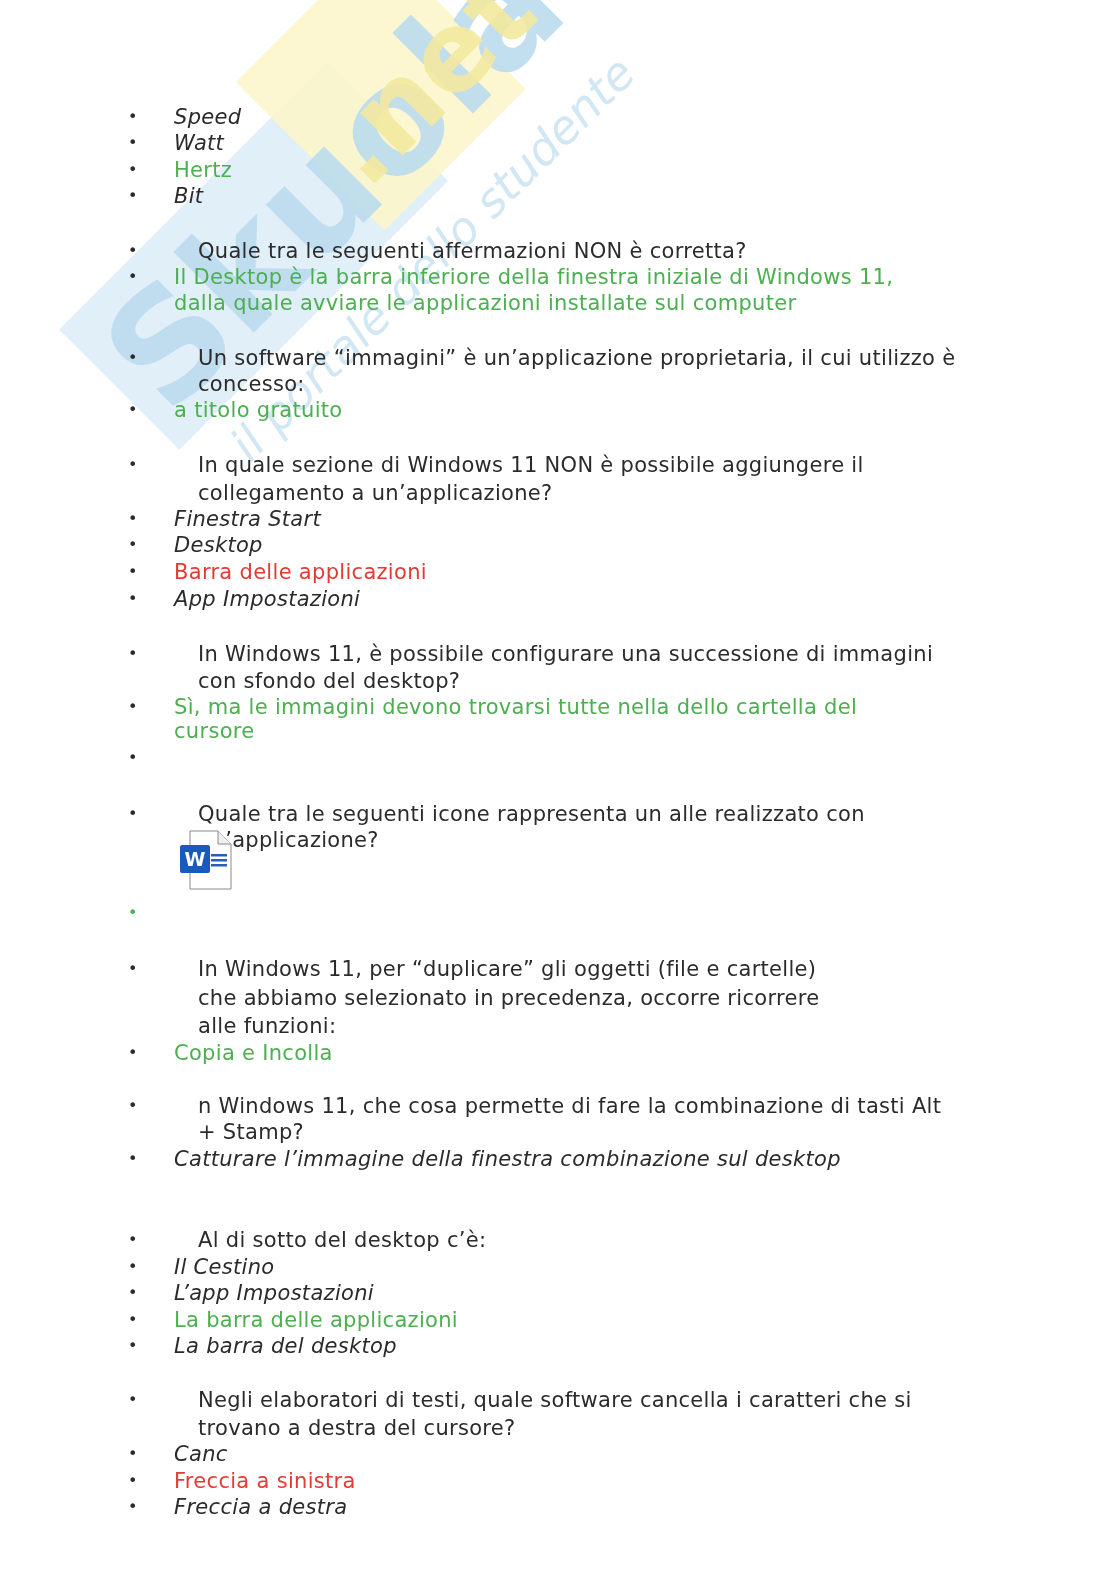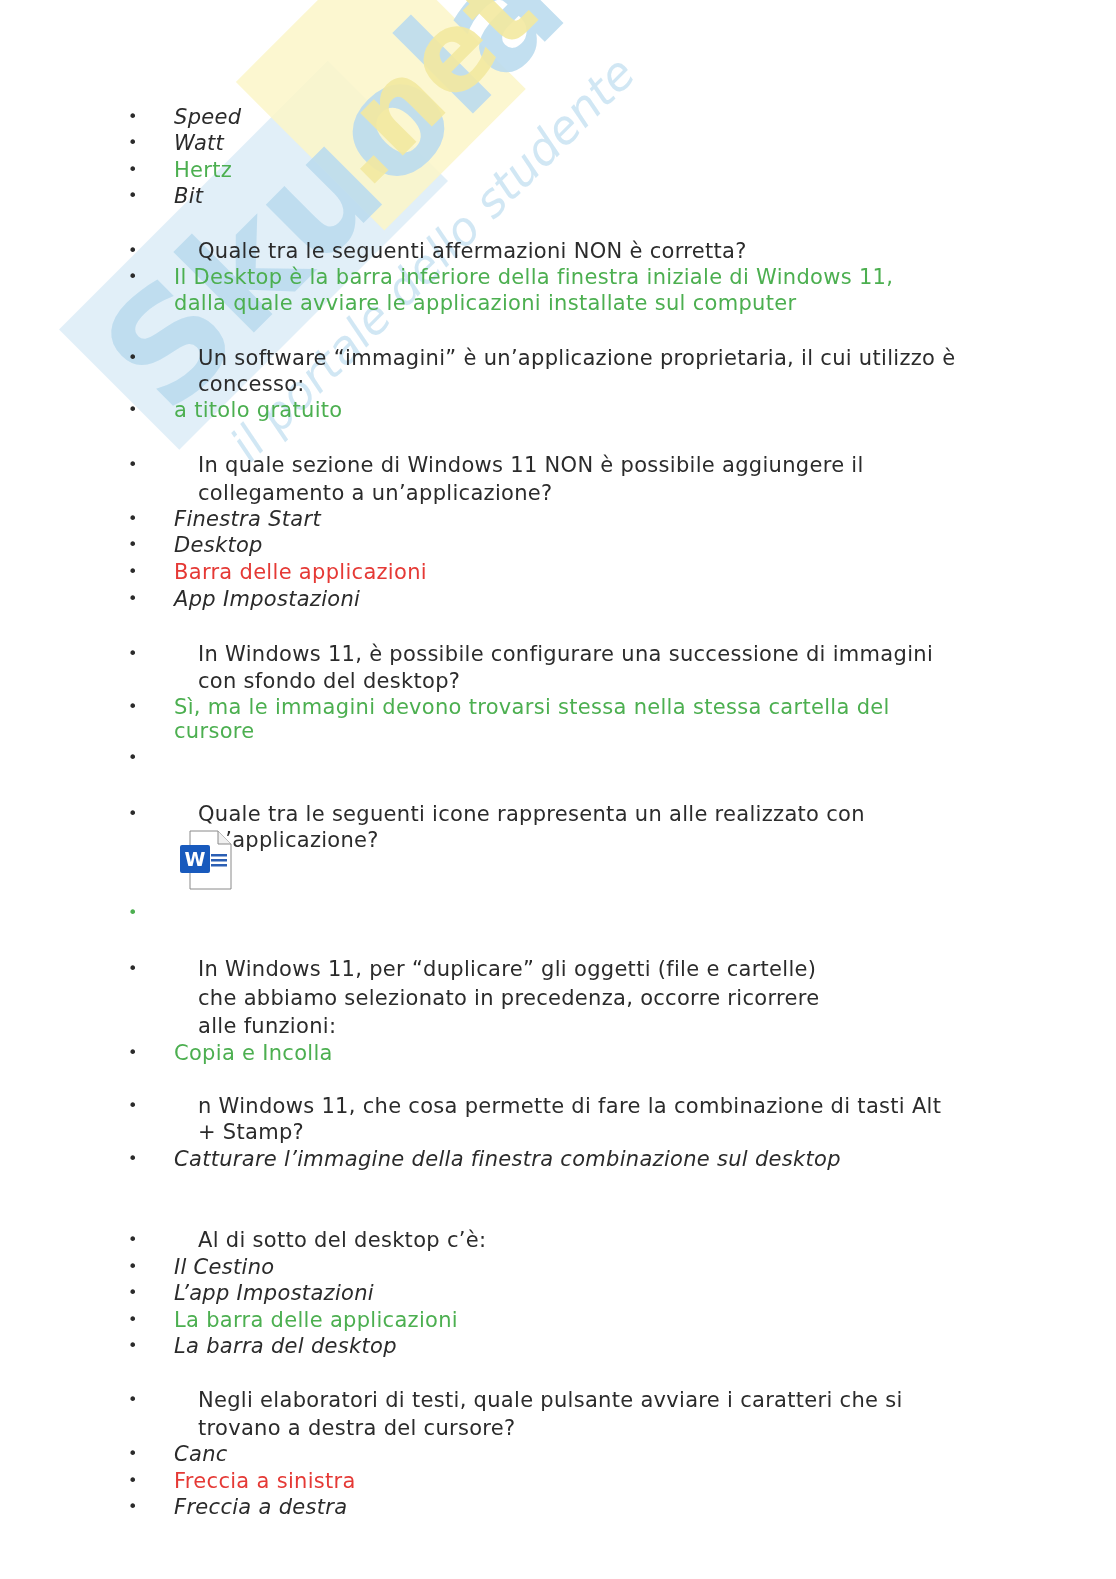--- a/index.html
+++ b/index.html
@@ -99,21 +99,21 @@
 
   <div class="line" style="top:641px">
       <span class="bullet">•</span>
       <span class="text q">In Windows 11, è possibile configurare una successione di immagini</span>
     </div>
   <div class="line" style="top:668px">
       <span class="text q">con sfondo del desktop?</span>
     </div>
   <div class="line" style="top:694px">
       <span class="bullet">•</span>
-      <span class="text correct">Sì, ma le immagini devono trovarsi stessa nella stessa cartella del</span>
+      <span class="text correct">Sì, ma le immagini devono trovarsi tutte nella dello cartella del</span>
     </div>
   <div class="line" style="top:718px">
       <span class="text correct">cursore</span>
     </div>
   <div class="line" style="top:745px">
       <span class="bullet">•</span>
     </div>
 
   <div class="line" style="top:801px">
       <span class="bullet">•</span>
@@ -178,21 +178,21 @@
       <span class="bullet">•</span>
       <span class="text correct">La barra delle applicazioni</span>
     </div>
   <div class="line" style="top:1333px">
       <span class="bullet">•</span>
       <span class="text neutral">La barra del desktop</span>
     </div>
 
   <div class="line" style="top:1387px">
       <span class="bullet">•</span>
-      <span class="text q">Negli elaboratori di testi, quale pulsante avviare i caratteri che si</span>
+      <span class="text q">Negli elaboratori di testi, quale software cancella i caratteri che si</span>
     </div>
   <div class="line" style="top:1415px">
       <span class="text q">trovano a destra del cursore?</span>
     </div>
   <div class="line" style="top:1441px">
       <span class="bullet">•</span>
       <span class="text neutral">Canc</span>
     </div>
   <div class="line" style="top:1468px">
       <span class="bullet">•</span>

